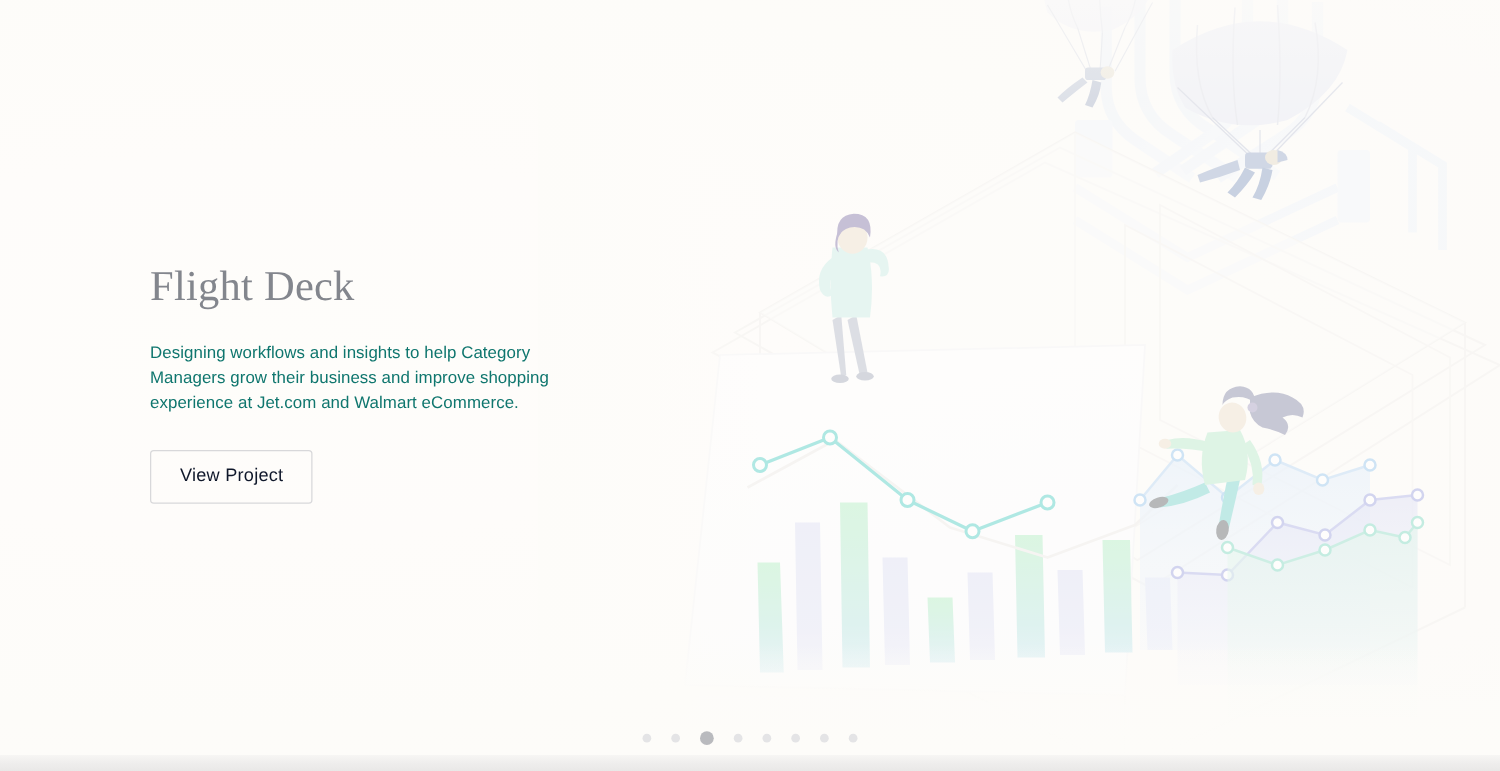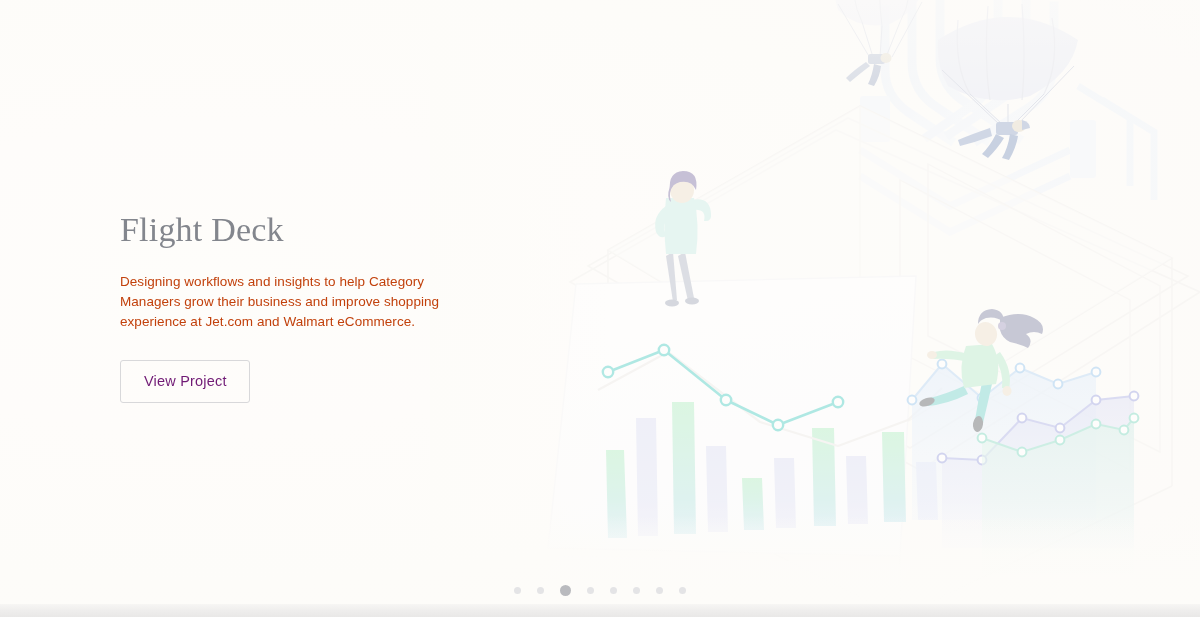--- a/index.html
+++ b/index.html
@@ -52,32 +52,32 @@
     letter-spacing: 0.2px;
     color: #83868d;
     line-height: 1.16;
     margin-bottom: 23px;
   }
 
   #desc {
     font-family: "Liberation Sans", sans-serif;
     font-size: 13.5px;
     line-height: 20px;
-    color: #c2410c;
+    color: #0f766e;
     width: 322px;
     letter-spacing: 0.05px;
     margin-bottom: 28px;
   }
 
   #cta {
     display: inline-block;
     border: 1px solid #d8d8da;
     border-radius: 3px;
     background: transparent;
-    color: #701a75;
+    color: #0f172a;
     font-family: "Liberation Sans", sans-serif;
     font-size: 14.5px;
     letter-spacing: 0.2px;
     padding: 13px 22px 13px 23px;
     cursor: pointer;
     line-height: 1;
   }
 
   
   #illustration {

